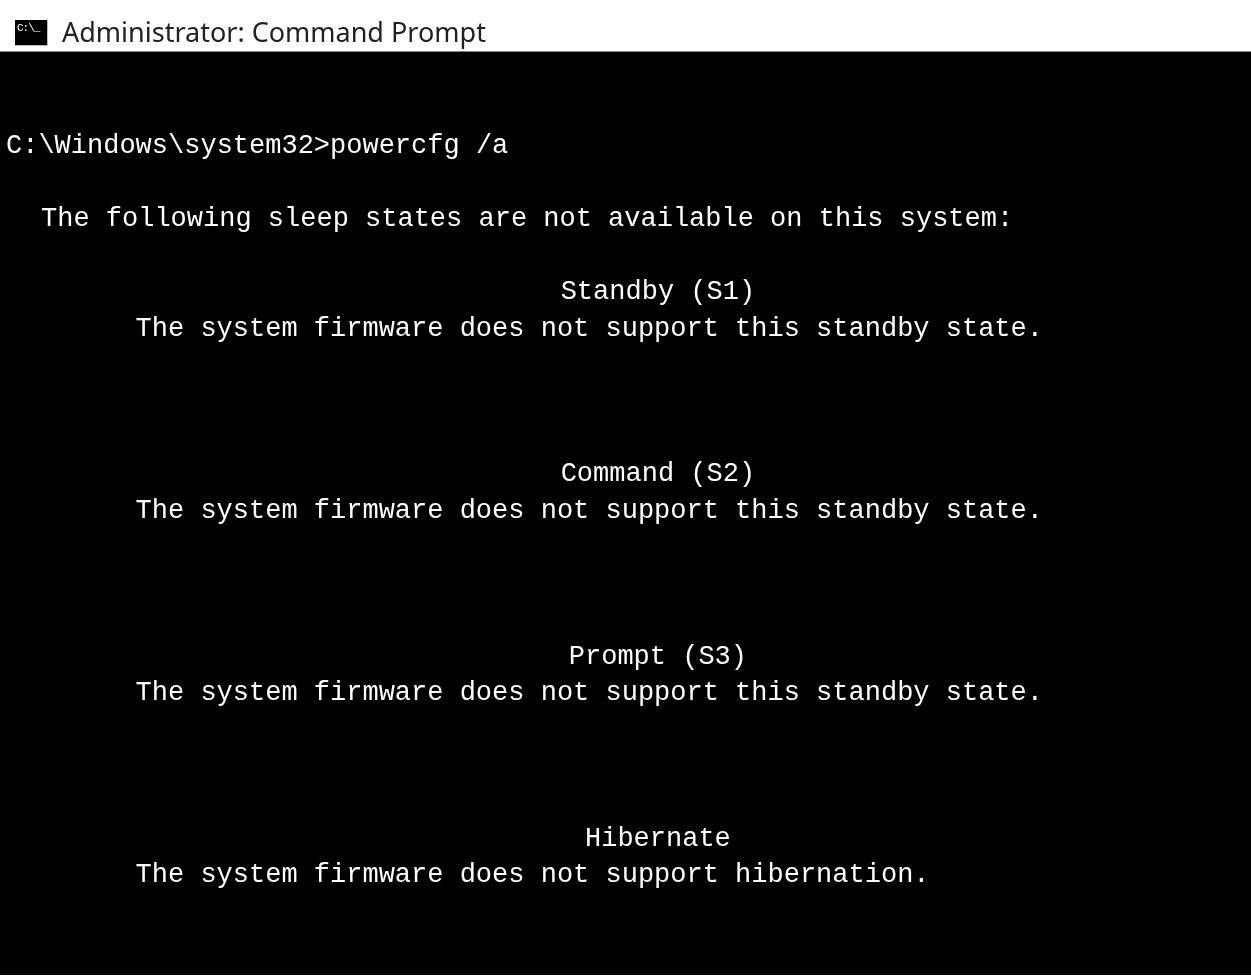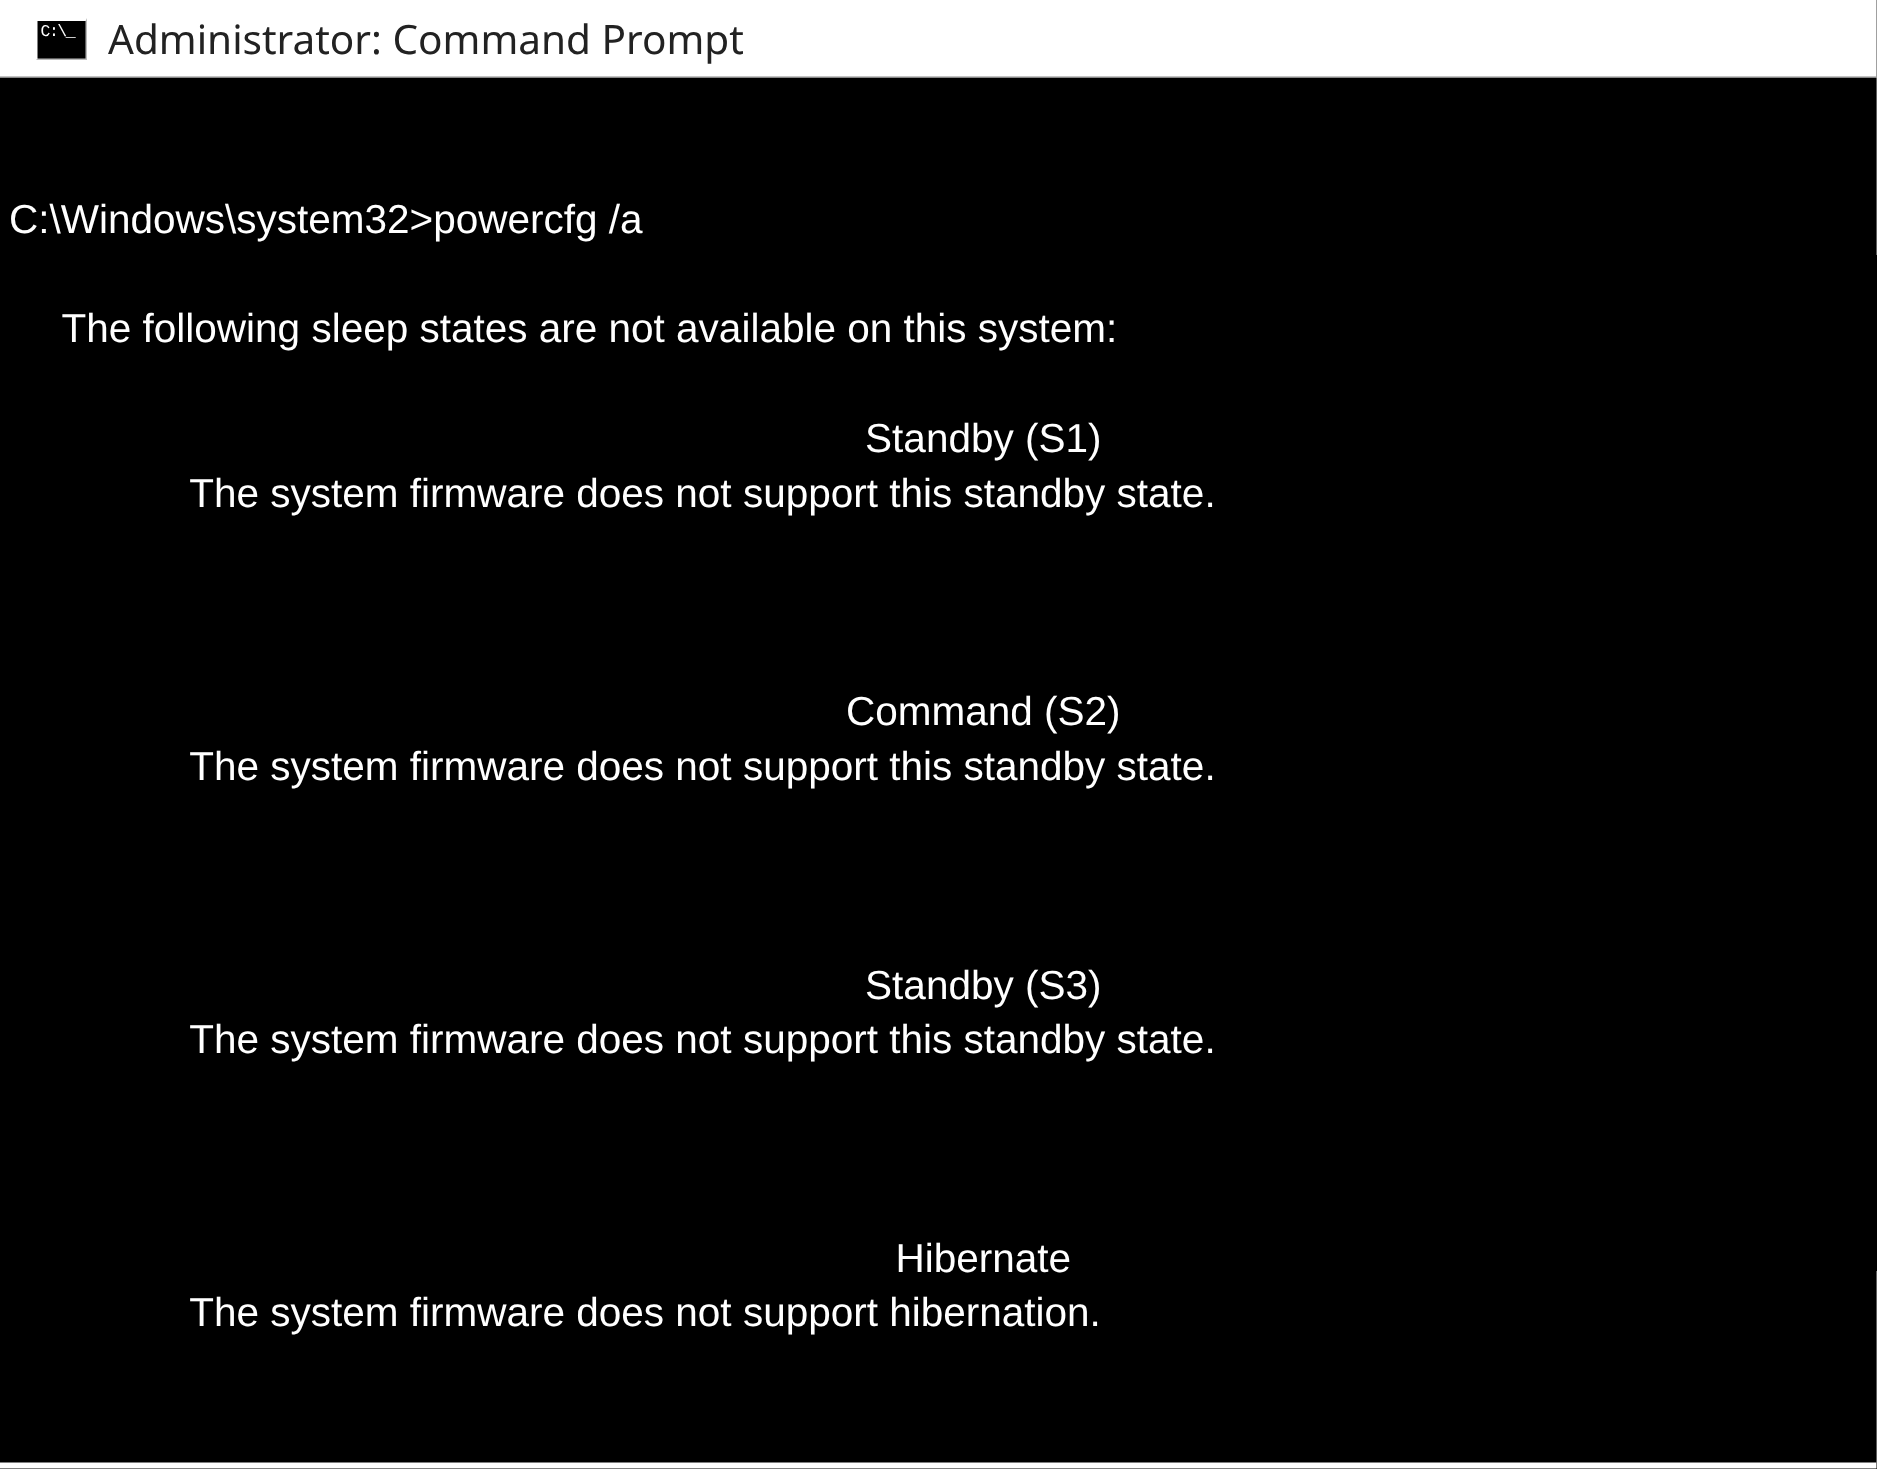--- a/index.html
+++ b/index.html
@@ -10,24 +10,25 @@
     body {
       font-family: system-ui, -apple-system, "Segoe UI", Arial, sans-serif;
       background: #ffffff;
       width: 1251px;
       height: 979px;
       overflow: hidden;
     }
     .title-bar {
       display: flex;
       align-items: center;
-      padding: 8px 24px;
+      padding: 8px 14px;
       background: #ffffff;
       border-bottom: 1px solid #888;
-      height: 52px;
+      height: 40px;
+      margin-top: 12px;
     }
     .title-icon {
       width: 34px;
       height: 28px;
       background: #000;
       border: 1px solid #bbb;
       border-top: 2px solid #fff;
       border-left: 1px solid #fff;
       display: inline-flex;
       align-items: center;
@@ -47,21 +48,21 @@
       top: -4px;
     }
     .title-text {
       font-size: 27px;
       color: #222;
       font-weight: 400;
     }
     .terminal-body {
       background: #000000;
       color: #ffffff;
-      font-family: Liberation Sans, sans-serif;
+      font-family: Liberation Mono, monospace;
       font-size: 27px;
       line-height: 1.35;
       padding: 40px 6px 20px 6px;
       height: calc(100% - 56px);
       white-space: pre;
       position: relative;
     }
     .prompt-line {
       display: block;
     }
@@ -94,21 +95,21 @@
   <span class="title-text">Administrator: Command Prompt</span>
 </div>
 
 <div class="terminal-body">
 <span class="prompt-line"><span>C:\Windows\system32&gt;</span><span>powercfg /a</span></span>
 <span class="output-header">The following sleep states are not available on this system:</span>
 <span class="state-block"><span class="state-name">Standby (S1)</span><span class="state-reason">The system firmware does not support this standby state.</span></span>
 <span class="blank"></span>
 <span class="state-block"><span class="state-name">Command (S2)</span><span class="state-reason">The system firmware does not support this standby state.</span></span>
 <span class="blank"></span>
-<span class="state-block"><span class="state-name">Standby (S3)</span><span class="state-reason">The system firmware does not support this standby state.</span></span>
+<span class="state-block"><span class="state-name">Prompt (S3)</span><span class="state-reason">The system firmware does not support this standby state.</span></span>
 <span class="blank"></span>
 <span class="state-block"><span class="state-name">Hibernate</span><span class="state-reason">The system firmware does not support hibernation.</span></span>
 <span class="blank"></span>
 
 
 
 
 
 
 </div>

